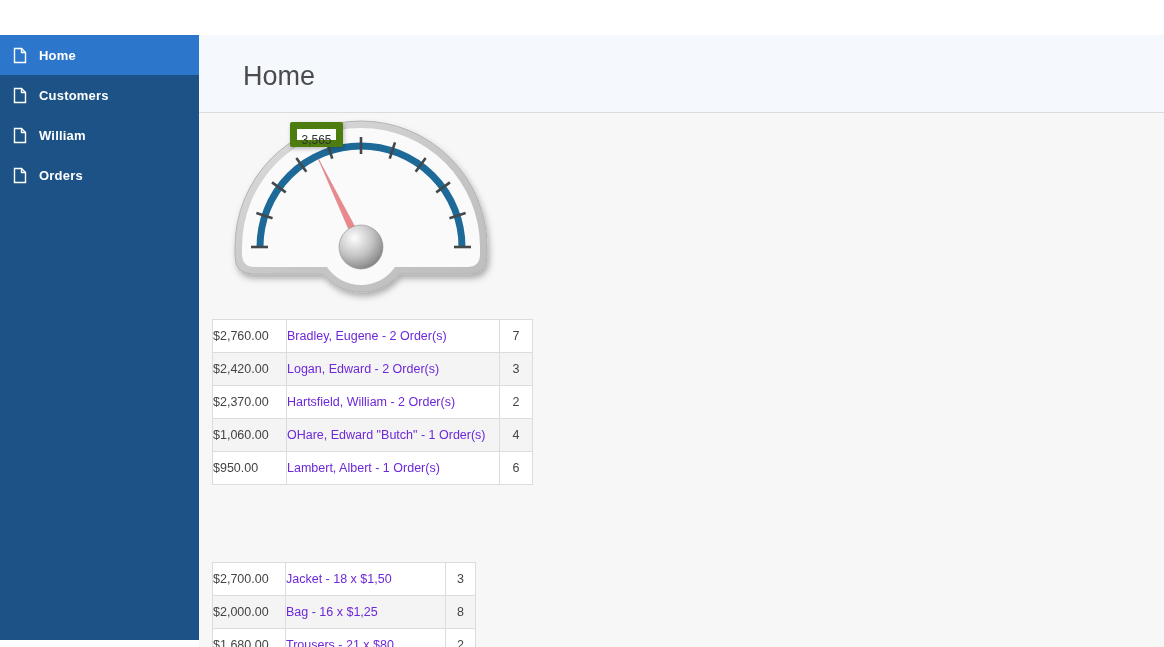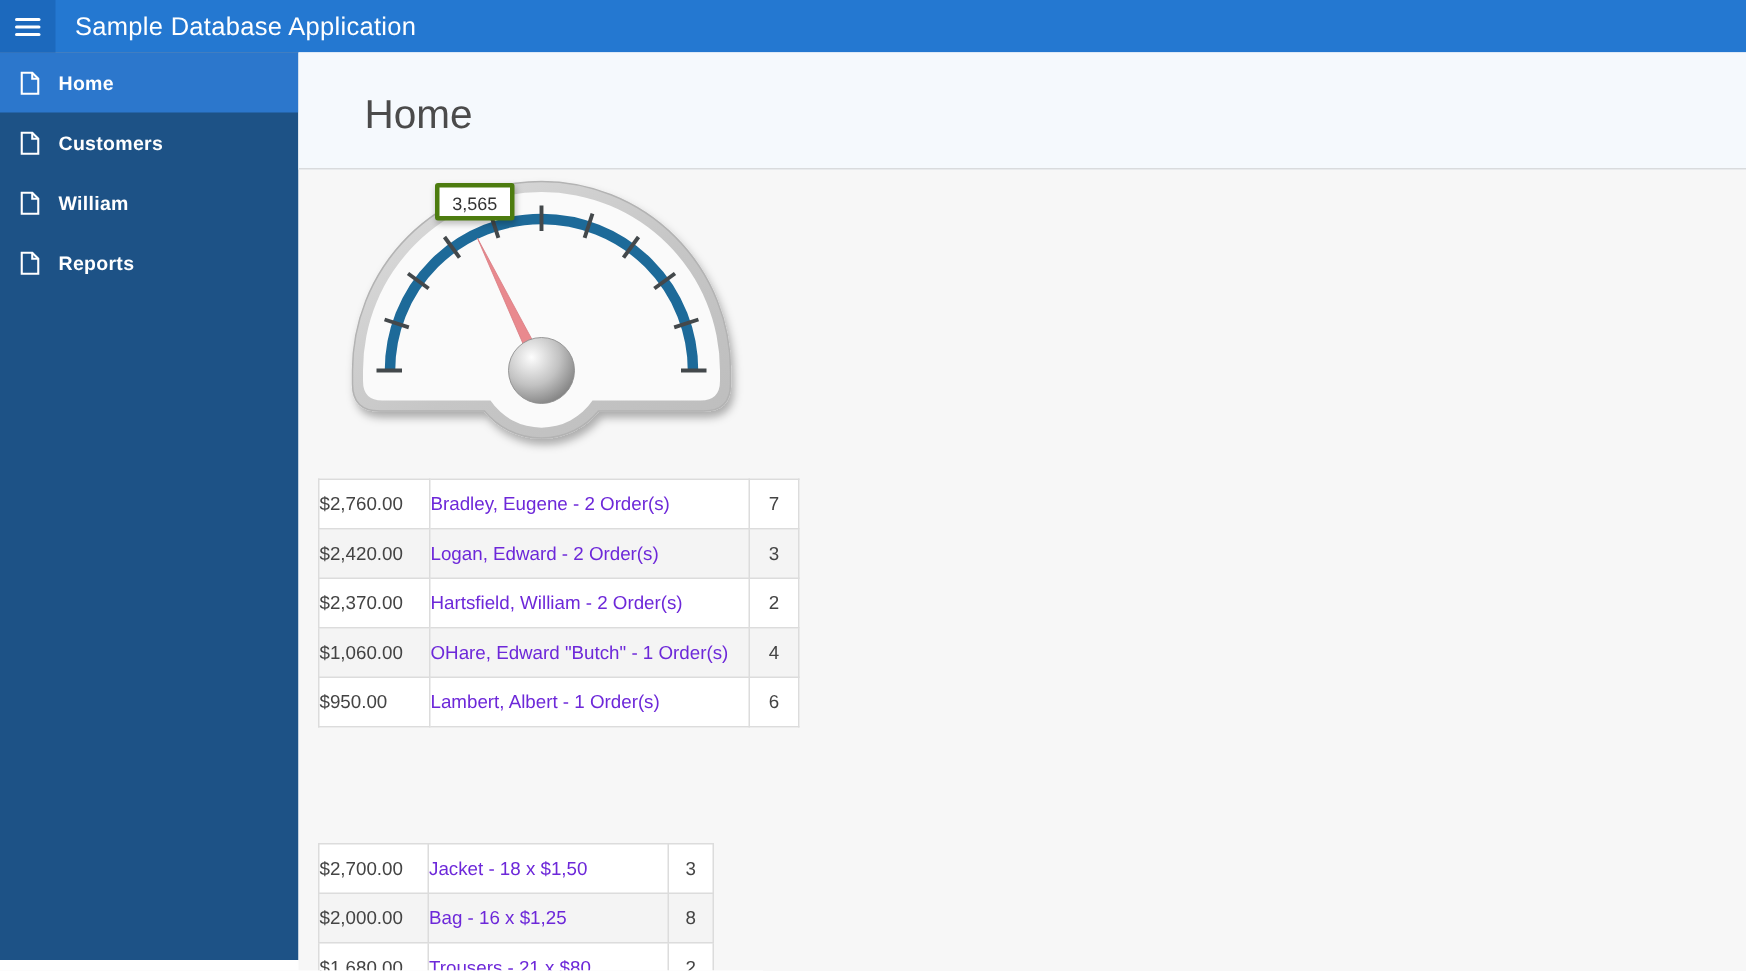--- a/index.html
+++ b/index.html
@@ -23,21 +23,21 @@
   .nav-item .nav-label { font-size:13px; font-weight:bold; letter-spacing:.2px; }
 
   
   .content { position:absolute; top:35px; left:199px; width:965px; height:612px; background:#f7f7f7; }
   .page-titlebar { height:78px; background:#f5f9fd; border-bottom:1px solid #d9dbdd; }
   .page-title { padding:26px 0 0 44px; font-size:27px; font-weight:300; color:#4b4b4b; }
 
   
   .gauge-wrap { position:absolute; left:22px; top:80px; width:300px; height:200px; }
   .gauge-tooltip { position:absolute; left:69px; top:7px; width:53px; height:25px;
-                   background:#ffffff; border:3px solid #4d7c0f; border-radius:2px;
+                   background:#ffffff; border:7px solid #4d7c0f; border-radius:2px;
                    box-shadow:1px 2px 4px rgba(0,0,0,.25);
                    font-size:12px; color:#333; text-align:center; line-height:23px; }
 
   
   table.grid { position:absolute; border-collapse:collapse; table-layout:fixed; background:#ffffff; font-size:12.5px; }
   table.grid td { border:1px solid #dcdcdc; height:33px; padding:0; color:#444; background:#ffffff; }
   table.grid tr:nth-child(even) td { background:#f4f4f4; }
   td.c-amount { padding-left:11px; }
   td.c-desc   { padding-left:14px; }
   td.c-count  { text-align:center; }
@@ -45,28 +45,20 @@
   #table-customers { left:13px; top:284px; width:320px; }
   #table-products  { left:13px; top:527px; width:263px; }
 
   .bottom-strip { position:absolute; left:0; top:640px; width:199px; height:7px; background:#ffffff; }
 </style>
 </head>
 <body>
 
 <div class="app">
 
-  <div class="header">
-    <div class="burger">
-      <span class="bar"></span>
-      <span class="bar"></span>
-      <span class="bar"></span>
-    </div>
-    <div class="app-title">Sample Database Application</div>
-  </div>
 
   <div class="sidebar">
       <div class="nav-item active">
         <svg width="14" height="17" viewBox="0 0 14 17">
           <path d="M1.5 1.5 h7 l4 4 v10 h-11 Z" fill="none" stroke="#ffffff" stroke-width="1.4"></path>
           <path d="M8.5 1.5 v4 h4" fill="none" stroke="#ffffff" stroke-width="1.4"></path>
         </svg>
         <span class="nav-label">Home</span>
       </div>
       <div class="nav-item">
@@ -81,21 +73,21 @@
           <path d="M1.5 1.5 h7 l4 4 v10 h-11 Z" fill="none" stroke="#ffffff" stroke-width="1.4"></path>
           <path d="M8.5 1.5 v4 h4" fill="none" stroke="#ffffff" stroke-width="1.4"></path>
         </svg>
         <span class="nav-label">William</span>
       </div>
       <div class="nav-item">
         <svg width="14" height="17" viewBox="0 0 14 17">
           <path d="M1.5 1.5 h7 l4 4 v10 h-11 Z" fill="none" stroke="#ffffff" stroke-width="1.4"></path>
           <path d="M8.5 1.5 v4 h4" fill="none" stroke="#ffffff" stroke-width="1.4"></path>
         </svg>
-        <span class="nav-label">Reports</span>
+        <span class="nav-label">Orders</span>
       </div>
     </div>
   <div class="bottom-strip"></div>
 
   <div class="content">
     <div class="page-titlebar">
       <div class="page-title">Home</div>
     </div>
 
     <div class="gauge-wrap">

